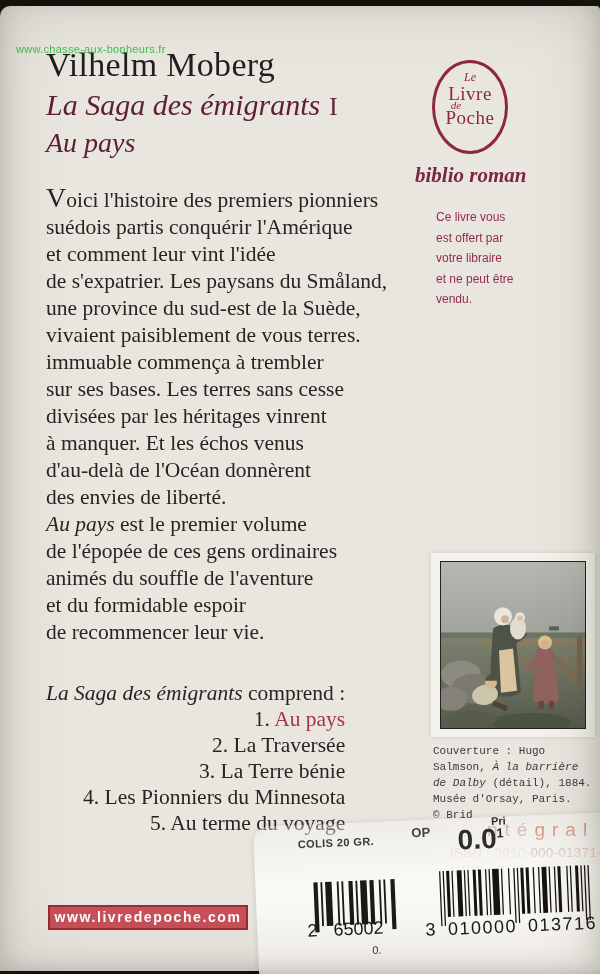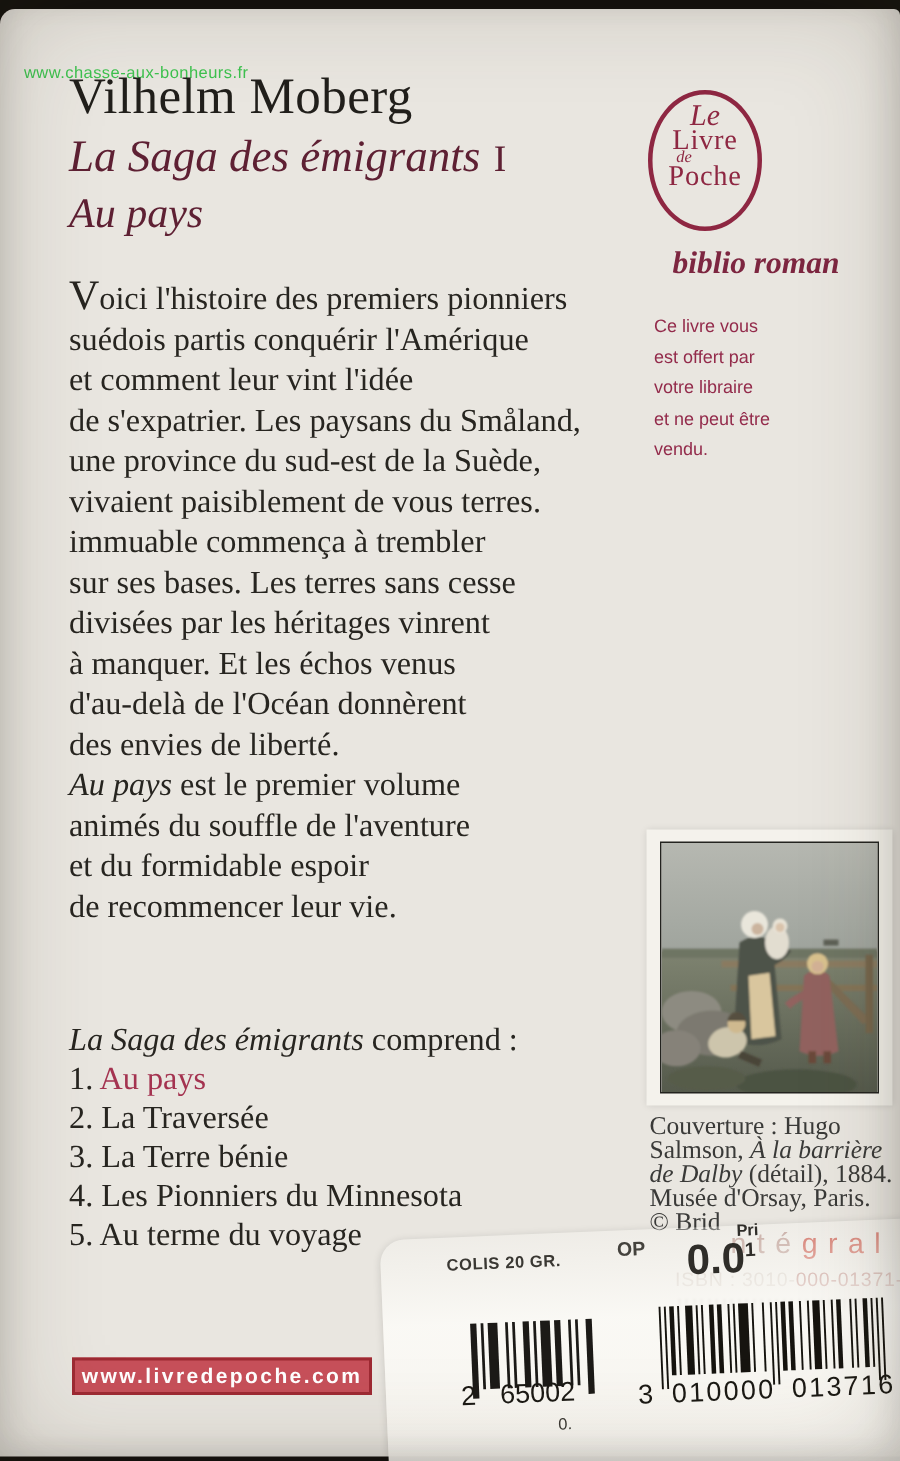--- a/index.html
+++ b/index.html
@@ -13,45 +13,45 @@
 
   .watermark{left:16px;top:43px;font-family:"Liberation Sans",sans-serif;font-size:11px;
              color:#2fc043;letter-spacing:.3px;opacity:.92;z-index:5;}
   .author{left:46px;top:46px;font-size:34px;color:#211f1b;z-index:5;letter-spacing:.3px;}
   .title{left:46px;top:88px;font-size:30px;font-style:italic;color:#5e2033;z-index:5;}
   .title .vol{font-style:normal;font-size:25px;margin-left:9px;}
   .subtitle{left:46px;top:127px;font-size:28px;font-style:italic;color:#5e2033;z-index:5;}
 
   .logo{left:432px;top:60px;width:70px;height:88px;border:3px solid #8e2742;border-radius:50%;
         color:#8e2742;text-align:center;z-index:5;}
-  .logo .le{font-style:italic;font-size:20px;margin-top:7px;line-height:15px;}
+  .logo .le{font-style:italic;font-size:12px;margin-top:7px;line-height:15px;}
   .logo .livre{font-size:19px;line-height:17px;letter-spacing:.5px;}
   .logo .de{font-style:italic;font-size:11px;line-height:7px;margin-left:-28px;}
   .logo .poche{font-size:19px;line-height:18px;letter-spacing:.5px;}
 
-  .biblio{left:415px;top:163px;width:178px;text-align:center;font-style:italic;font-weight:bold;
+  .biblio{left:415px;top:163px;width:178px;font-style:italic;font-weight:bold;
           font-size:21px;color:#7d2640;z-index:5;}
   .notice{left:436px;top:207px;font-family:"Liberation Sans",sans-serif;font-size:12px;
           line-height:20.5px;color:#932b4b;z-index:5;}
 
   .blurb{left:46px;top:184px;font-size:21.5px;line-height:27px;color:#272520;z-index:5;white-space:nowrap;}
   .blurb .line:first-child::first-letter{font-size:1.3em;}
   .sc{font-size:.8em;letter-spacing:.5px;}
   .blurb sup{font-size:.6em;}
 
-  .series{left:46px;top:680px;font-size:21.5px;line-height:26px;color:#272520;z-index:5;white-space:nowrap;}
+  .series{left:46px;top:680px;font-size:21.5px;line-height:26px;color:#272520;z-index:5;white-space:nowrap;text-align:right;}
   .series .it{font-style:italic;}
   .series .red{color:#a43350;}
 
   .art-card{left:431px;top:553px;width:164px;height:184px;background:#f4f2ec;
             box-shadow:0 0 5px rgba(0,0,0,.13);z-index:5;}
   .art-inner{position:absolute;left:9px;top:8px;right:9px;bottom:8px;border:1.5px solid #23231f;overflow:hidden;}
   .art-inner svg{display:block;width:100%;height:100%;}
 
-  .credit{left:433px;top:743px;width:166px;font-family:Liberation Serif, serif;font-size:17px;
+  .credit{left:433px;top:743px;width:166px;font-family:Liberation Mono, monospace;font-size:11px;
           line-height:16px;color:#3a3a38;z-index:6;}
 
   .integral{left:487px;top:819px;font-family:"Liberation Sans",sans-serif;font-size:19px;
             letter-spacing:7px;z-index:6;white-space:nowrap;}
   .integral .fade{color:#b08a80;}
   .integral .redl{color:#c23b2b;}
   .isbn{left:450px;top:845px;font-family:"Liberation Sans",sans-serif;font-size:13px;
         letter-spacing:.5px;z-index:6;white-space:nowrap;}
   .isbn .faint{color:#c7bbb1;}
   .isbn .vis{color:#a2574e;}
@@ -117,20 +117,21 @@
       <div class="line">de s'expatrier. Les paysans du Småland,</div>
       <div class="line">une province du sud-est de la Suède,</div>
       <div class="line">vivaient paisiblement de vous terres.</div>
       <div class="line">immuable commença à trembler</div>
       <div class="line">sur ses bases. Les terres sans cesse</div>
       <div class="line">divisées par les héritages vinrent</div>
       <div class="line">à manquer. Et les échos venus</div>
       <div class="line">d'au-delà de l'Océan donnèrent</div>
       <div class="line">des envies de liberté.</div>
       <div class="line"><i>Au pays</i> est le premier volume</div>
+      <div class="line">de l'épopée de ces gens ordinaires</div>
       <div class="line">animés du souffle de l'aventure</div>
       <div class="line">et du formidable espoir</div>
       <div class="line">de recommencer leur vie.</div>
     </div>
 
   <div class="abs series">
     <div>
       <span class="it">La Saga des émigrants</span><span> comprend :</span>
     </div>
     <div>

